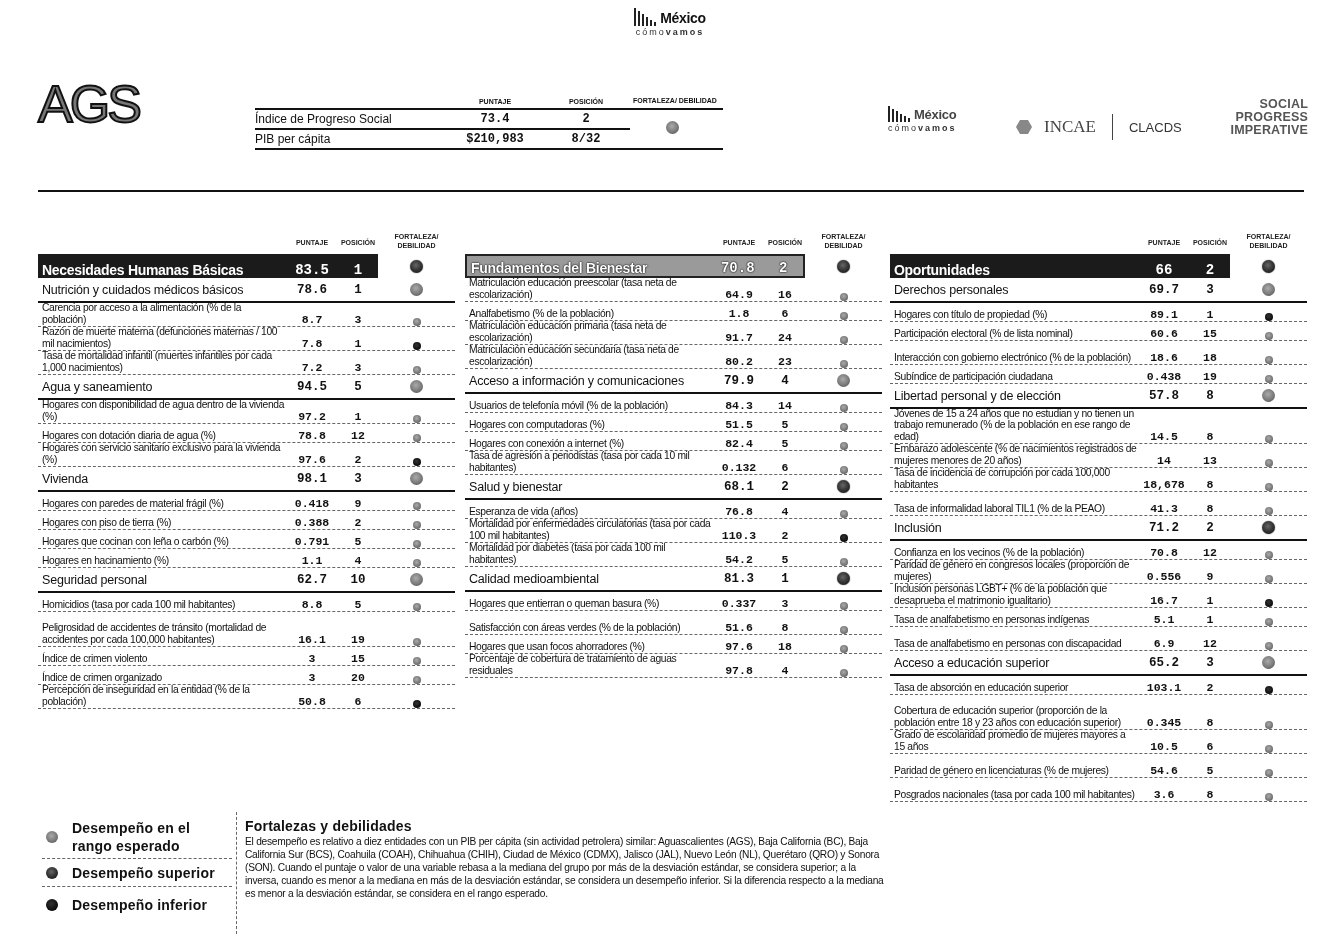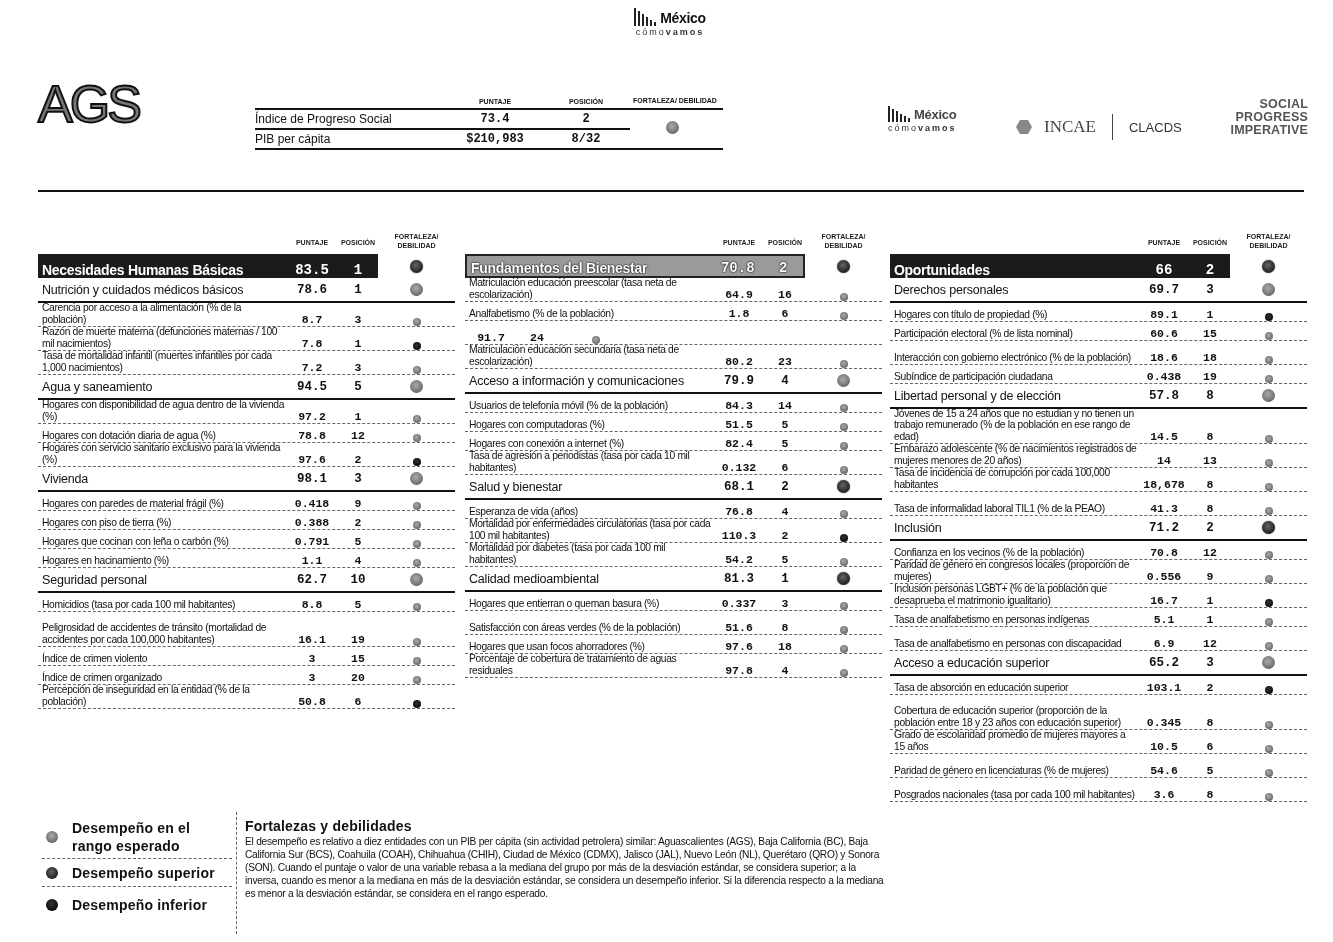--- a/index.html
+++ b/index.html
@@ -365,20 +365,21 @@
     </div>
     <div class="ind-row h1">
       <span class="i-name">Analfabetismo (% de la población)</span>
       <span class="i-score">1.8</span>
       <span class="i-pos">6</span>
       <span class="fd">
         <span class="dot small esperado"></span>
       </span>
     </div>
     <div class="ind-row h2">
+      <span class="i-name">Matriculación educación primaria (tasa neta de escolarización)</span>
       <span class="i-score">91.7</span>
       <span class="i-pos">24</span>
       <span class="fd">
         <span class="dot small esperado"></span>
       </span>
     </div>
     <div class="ind-row h2">
       <span class="i-name">Matriculación educación secundaria (tasa neta de escolarización)</span>
       <span class="i-score">80.2</span>
       <span class="i-pos">23</span>

